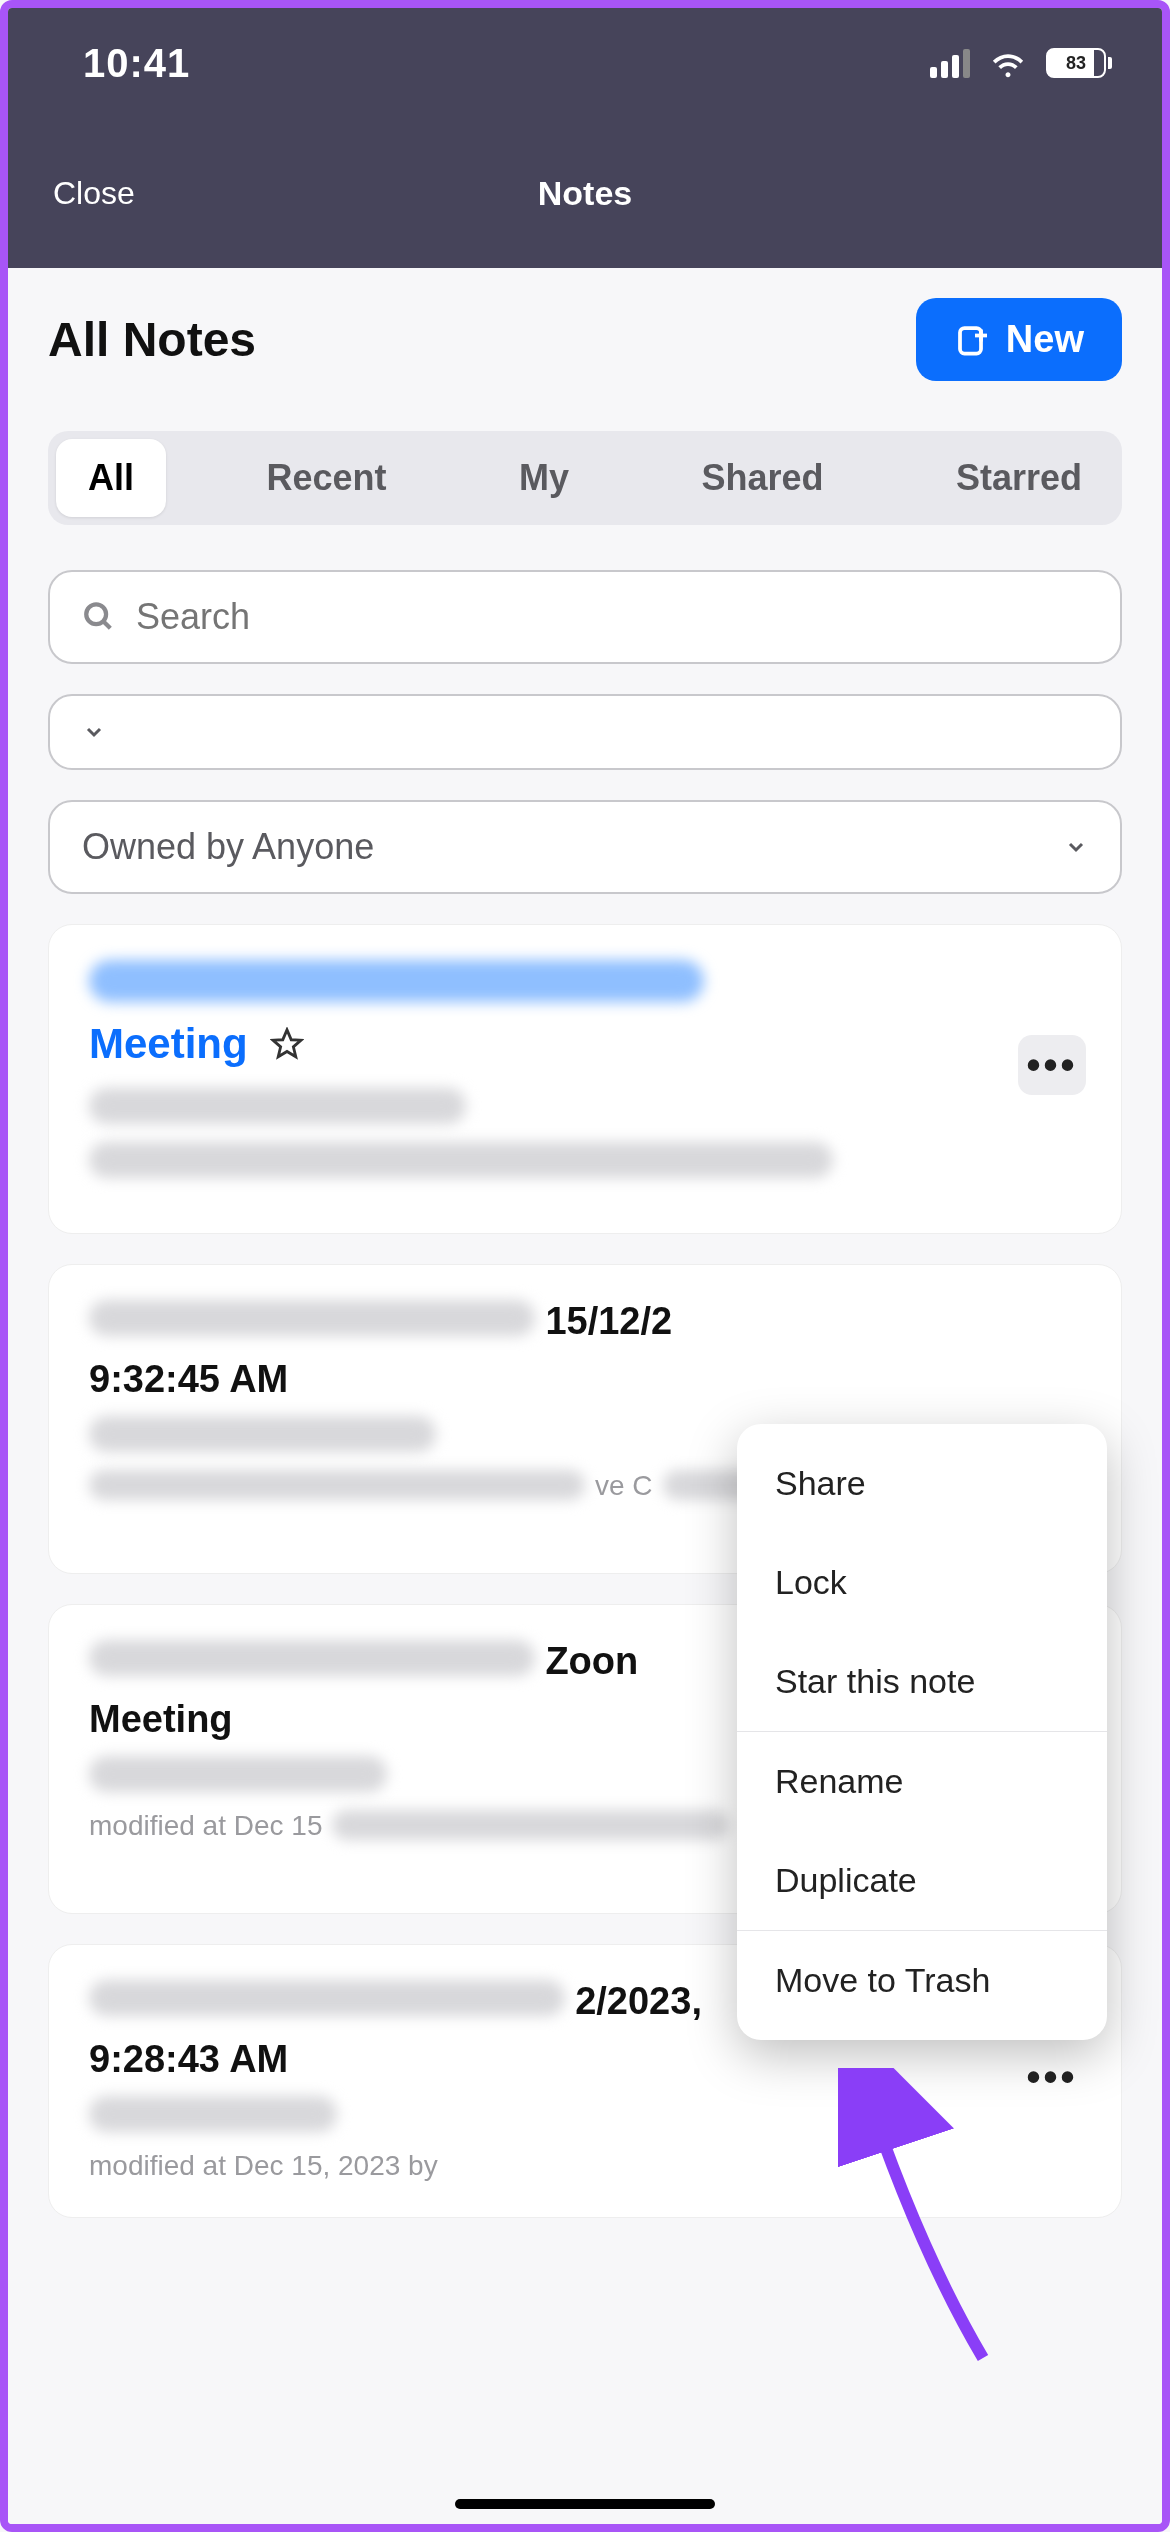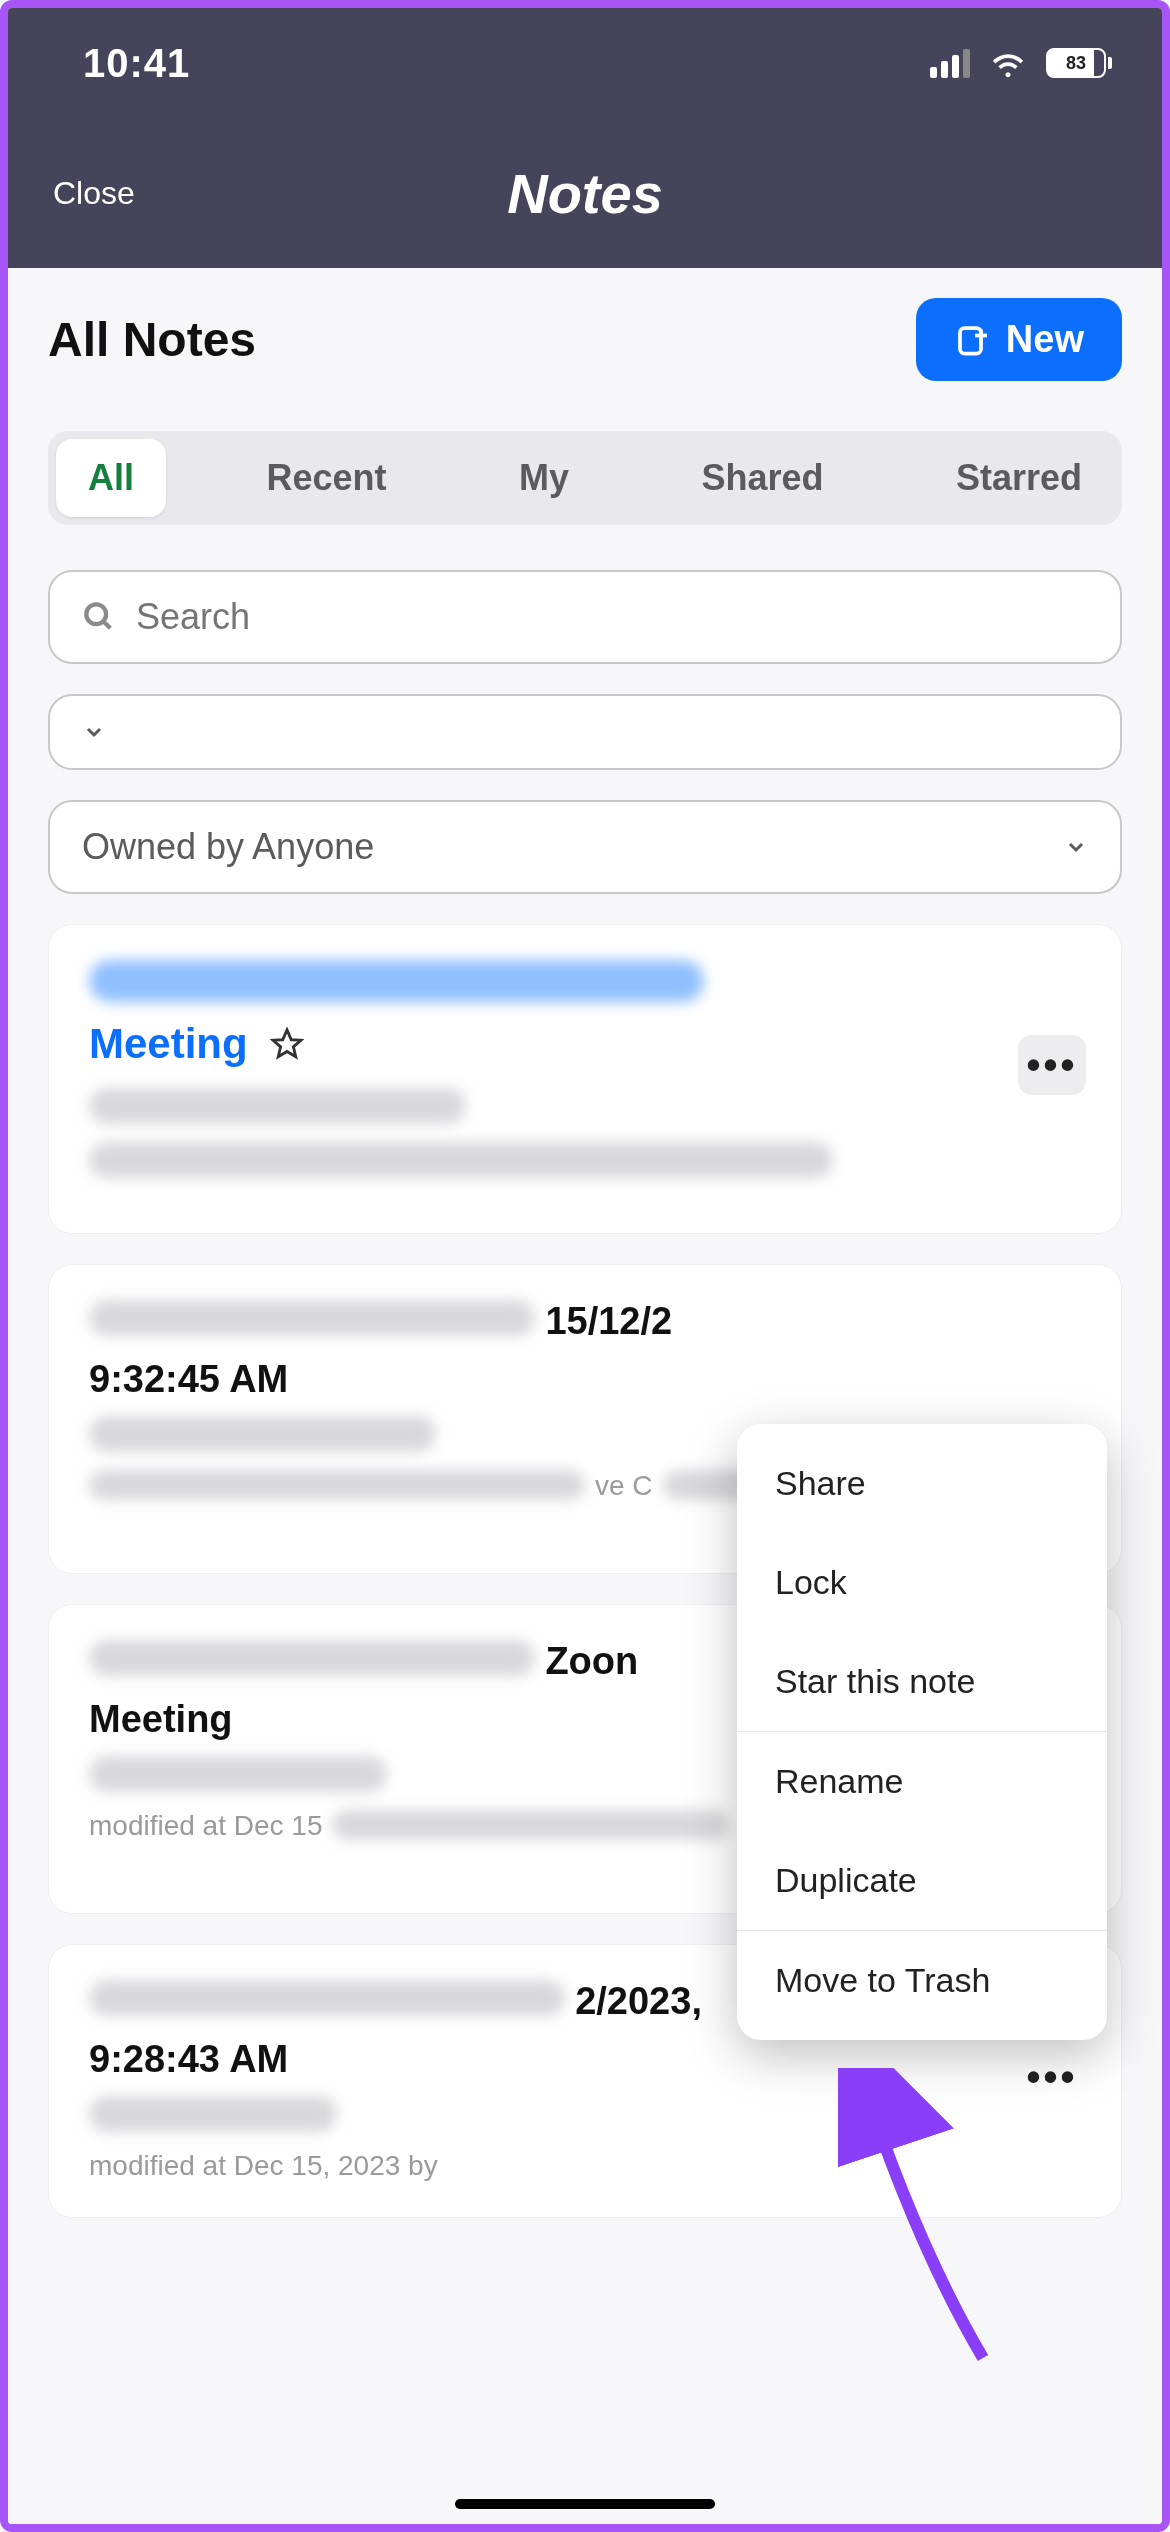--- a/index.html
+++ b/index.html
@@ -40,21 +40,21 @@
     
     .nav-bar {
       height: 150px;
       background: #46445a;
       display: flex;
       align-items: center;
       position: relative;
       color: #fff;
     }
     .nav-close { position:absolute; left: 45px; font-size: 32px; font-weight: 400; }
-    .nav-title { margin: 12px auto; font-size: 56px; font-weight: 700; font-style: italic; }
+    .nav-title { margin: 12px auto; font-size: 34px; font-weight: 700; }
 
     
     .content {
       background: #f7f7f9;
       padding: 30px 40px;
       height: calc(100% - 260px);
       position: relative;
     }
 
     .header-row {
@@ -90,21 +90,21 @@
     .tab {
       font-size: 36px;
       font-weight: 600;
       color: #5a5a5f;
       padding: 18px 32px;
       border-radius: 16px;
       flex: 0 0 auto;
     }
     .tab.active {
       background: #fff;
-      color: #15803d;
+      color: #000000;
       box-shadow: 0 1px 3px rgba(0,0,0,0.1);
     }
 
     
     .search-box, .dropdown {
       width: 100%;
       border: 2px solid #c8c8cc;
       border-radius: 24px;
       background: #fff;
       padding: 24px 32px;

